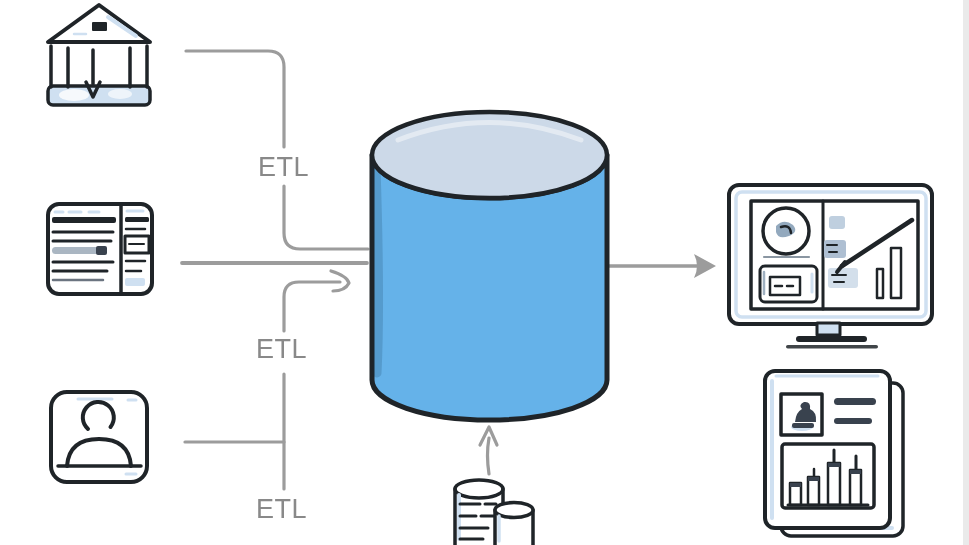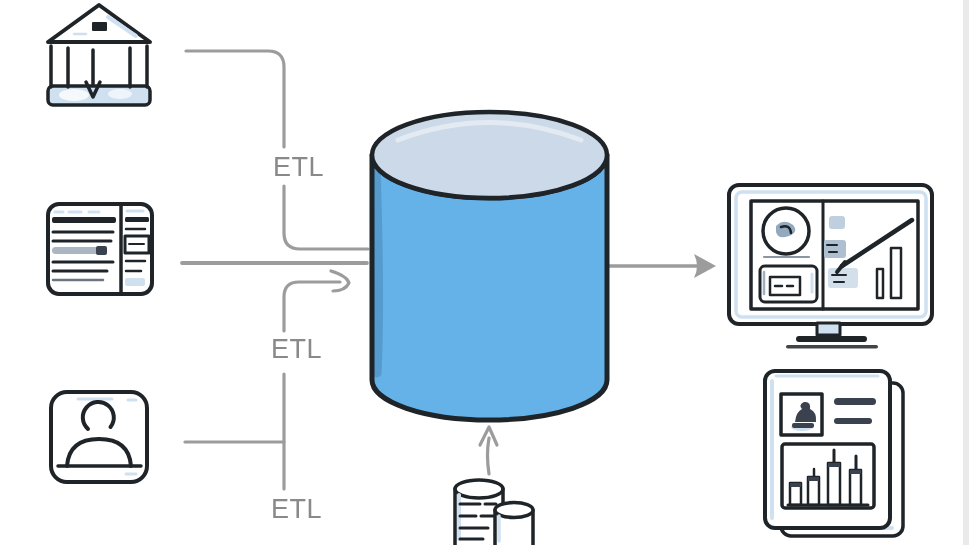--- a/index.html
+++ b/index.html
@@ -8,21 +8,21 @@
   }
   html,body{margin:0;padding:0;background:#f3f3f3;}
   .canvas{
     position:relative; width:969px; height:545px; overflow:hidden;
     background:var(--background);
     font-family:"Liberation Sans", sans-serif;
   }
   .node{position:absolute;}
   .conn-layer{position:absolute; inset:0; width:969px; height:545px;}
   .etl-label{
-    position:absolute; width:66px; text-align:right;
+    position:absolute; width:66px; text-align:left;
     font-size:27px; line-height:27px; font-weight:400; color:var(--label-text);
     letter-spacing:0.5px; user-select:none;
   }
   .edge-band{position:absolute; top:0; right:0; width:6px; height:545px; background:#eaeaea;}
   
   .ink{stroke:var(--outline); fill:none; stroke-linecap:round; stroke-linejoin:round;}
   .ink-fill{fill:var(--outline); stroke:none;}
   .soft-fill{fill:var(--ink-soft); stroke:none;}
   .accent{stroke:var(--icon-accent); fill:none; stroke-linecap:round;}
   .accent-fill{fill:var(--icon-accent); stroke:none;}

